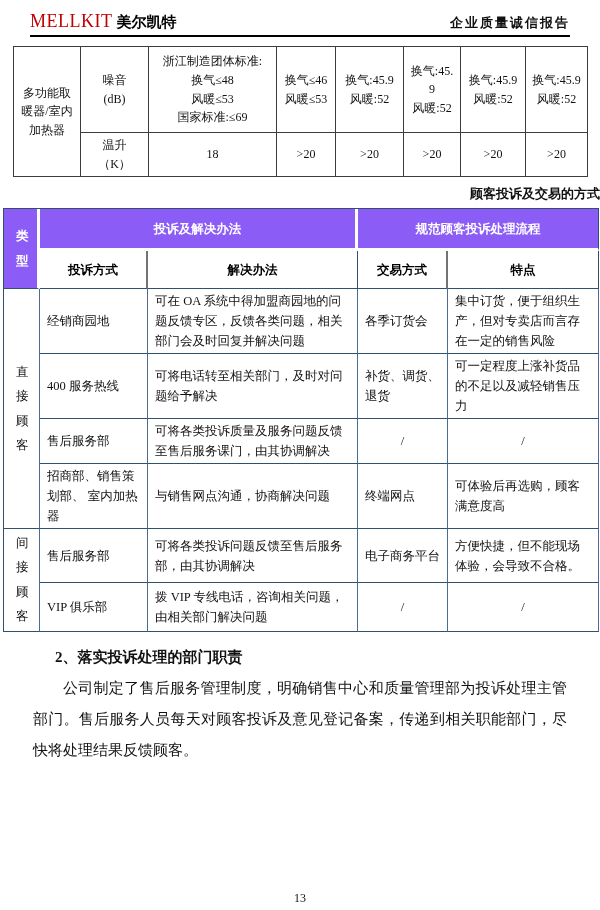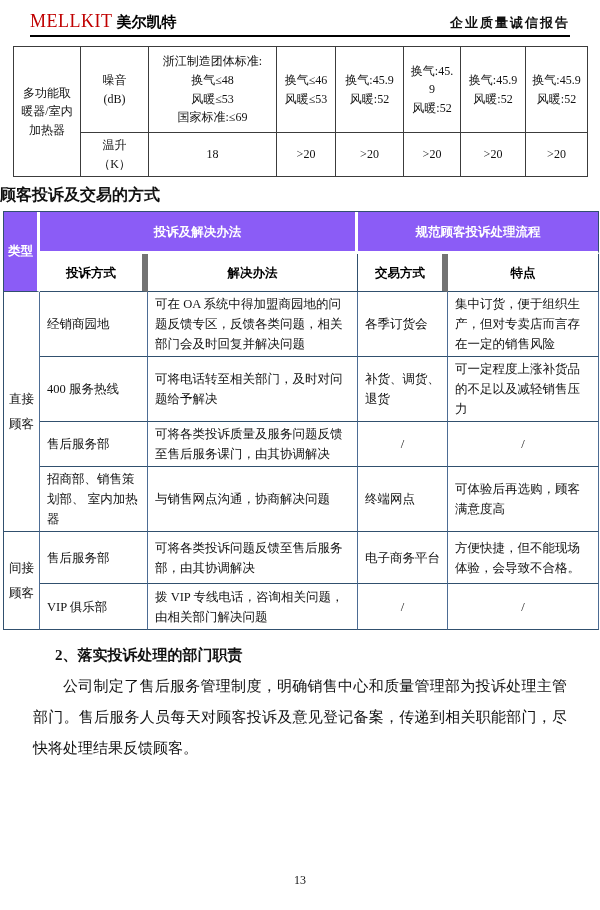--- a/index.html
+++ b/index.html
@@ -29,49 +29,49 @@
   .pre { white-space:pre-line; }
   .wrapall { word-break:break-all; }
 
   
   .sec-heading { margin:26px 0 0 55px; font-size:15px; font-weight:bold; }
   .body-par {
     margin:6px 33px 0 33px; font-size:15px; line-height:31px;
     text-indent:2em; text-align:justify;
   }
   
-  .tbl-title { margin:8px 8px 0 0; text-align:left; font-size:16px; font-weight:bold; }
+  .tbl-title { margin:8px 0 0 0; text-align:right; font-size:13px; font-weight:bold; }
   .complaint-table {
     border-collapse:separate; border-spacing:0; table-layout:fixed;
     width:595px; margin:5px 0 0 3px; font-size:12.5px;
     border-top:1px solid #31506e; border-left:1px solid #31506e;
   }
   .complaint-table th, .complaint-table td {
     border-right:1px solid #4d6c94; border-bottom:1px solid #31506e;
     vertical-align:middle; padding:2px 7px; line-height:1.6; font-weight:normal;
     text-align:left;
   }
   th.blue {
     background:#8b5cf6; color:#fff; font-weight:bold; text-align:center;
     border-right:3px solid #fff; border-bottom:3px solid #fff;
   }
   th.blue.grp-last { border-right:1px solid #31506e; }
   th.blue.type-cell { border-bottom:1px solid #31506e; }
   th.sub {
     background:#fff; color:#000; font-weight:bold; text-align:center;
-    border-right:6px solid #737373;
+    border-right:2px solid #737373;
   }
   th.sub.sep, th.sub.last { border-right:1px solid #31506e; }
   .vert {
     word-break:break-all; text-align:center !important;
-    padding:2px 0 !important; line-height:1.95 !important; font-size:12.5px;
+    padding:2px 12px !important; line-height:1.95 !important; font-size:12.5px;
   }
   td.center { text-align:center; }
   
-  .pg-footer { position:absolute; left:0; bottom:22px; width:100%; text-align:center; font-size:12px; }
+  .pg-footer { position:absolute; left:0; bottom:4px; width:100%; text-align:center; font-size:12px; }
 </style>
 </head>
 <body>
 
 <div class="page">
 
   <div class="pg-header">
     <div>
       <span class="brand-en">MELLKIT</span><span class="brand-cn">美尔凯特</span>
     </div>

